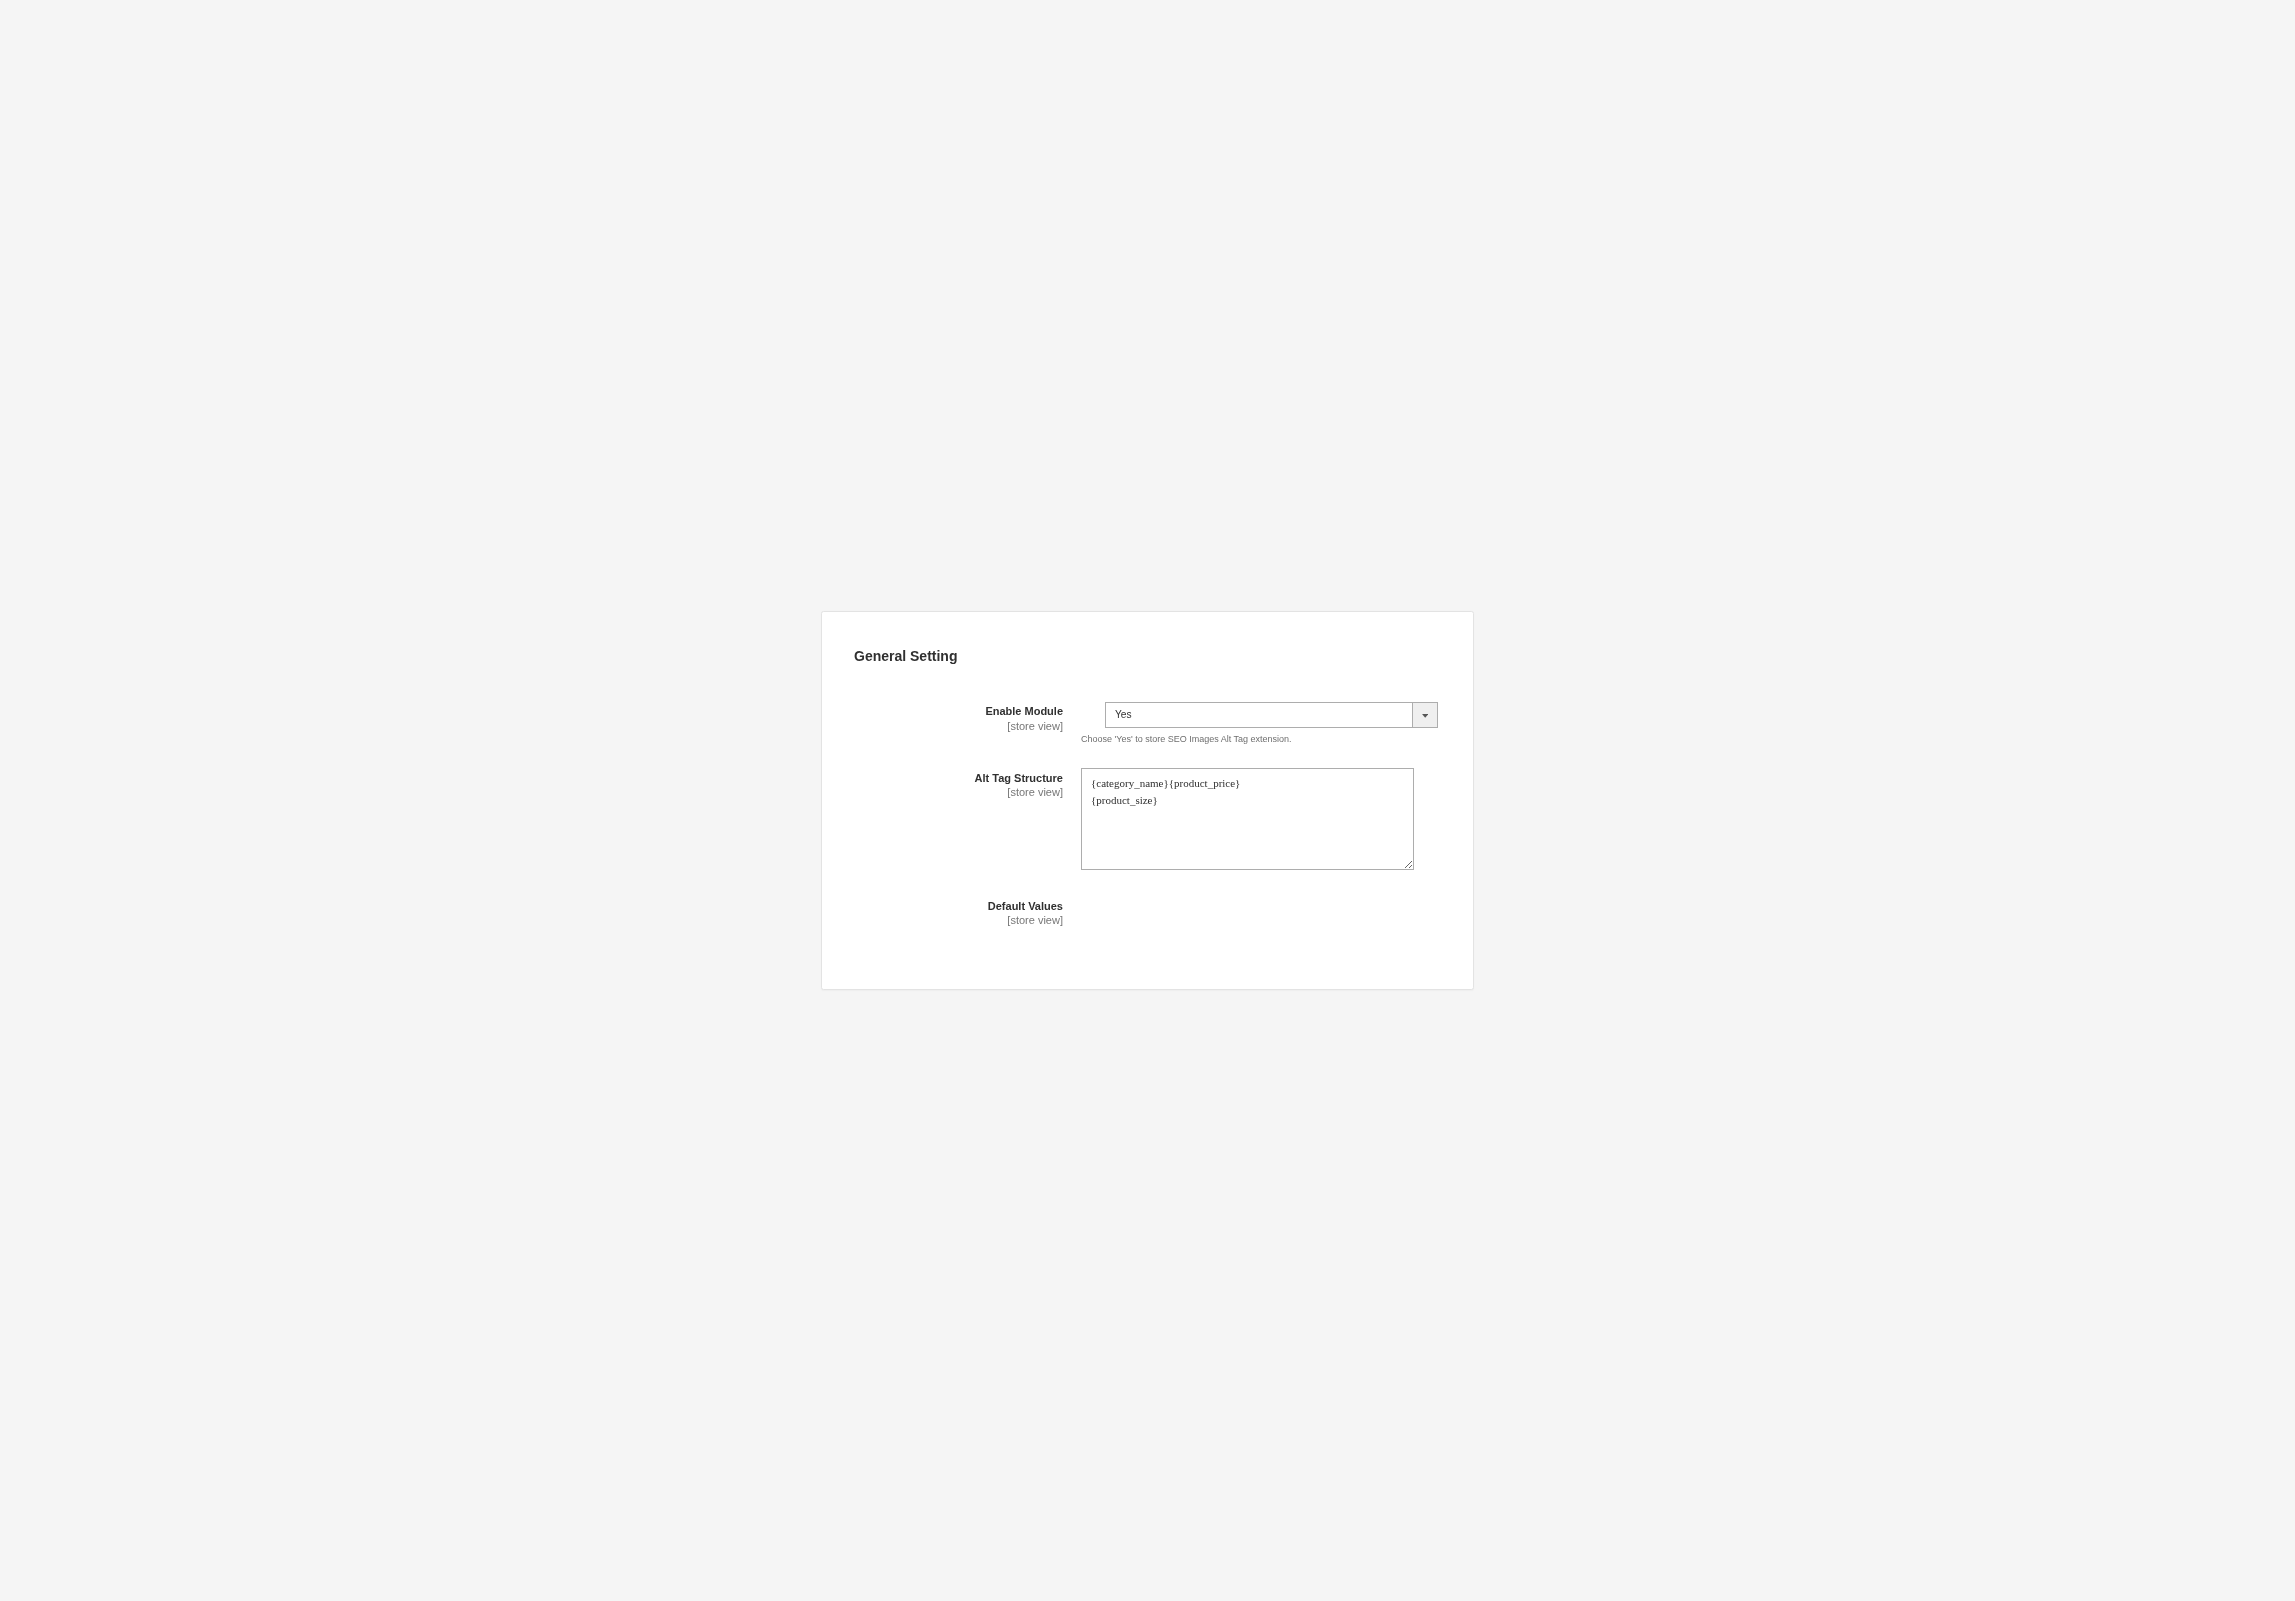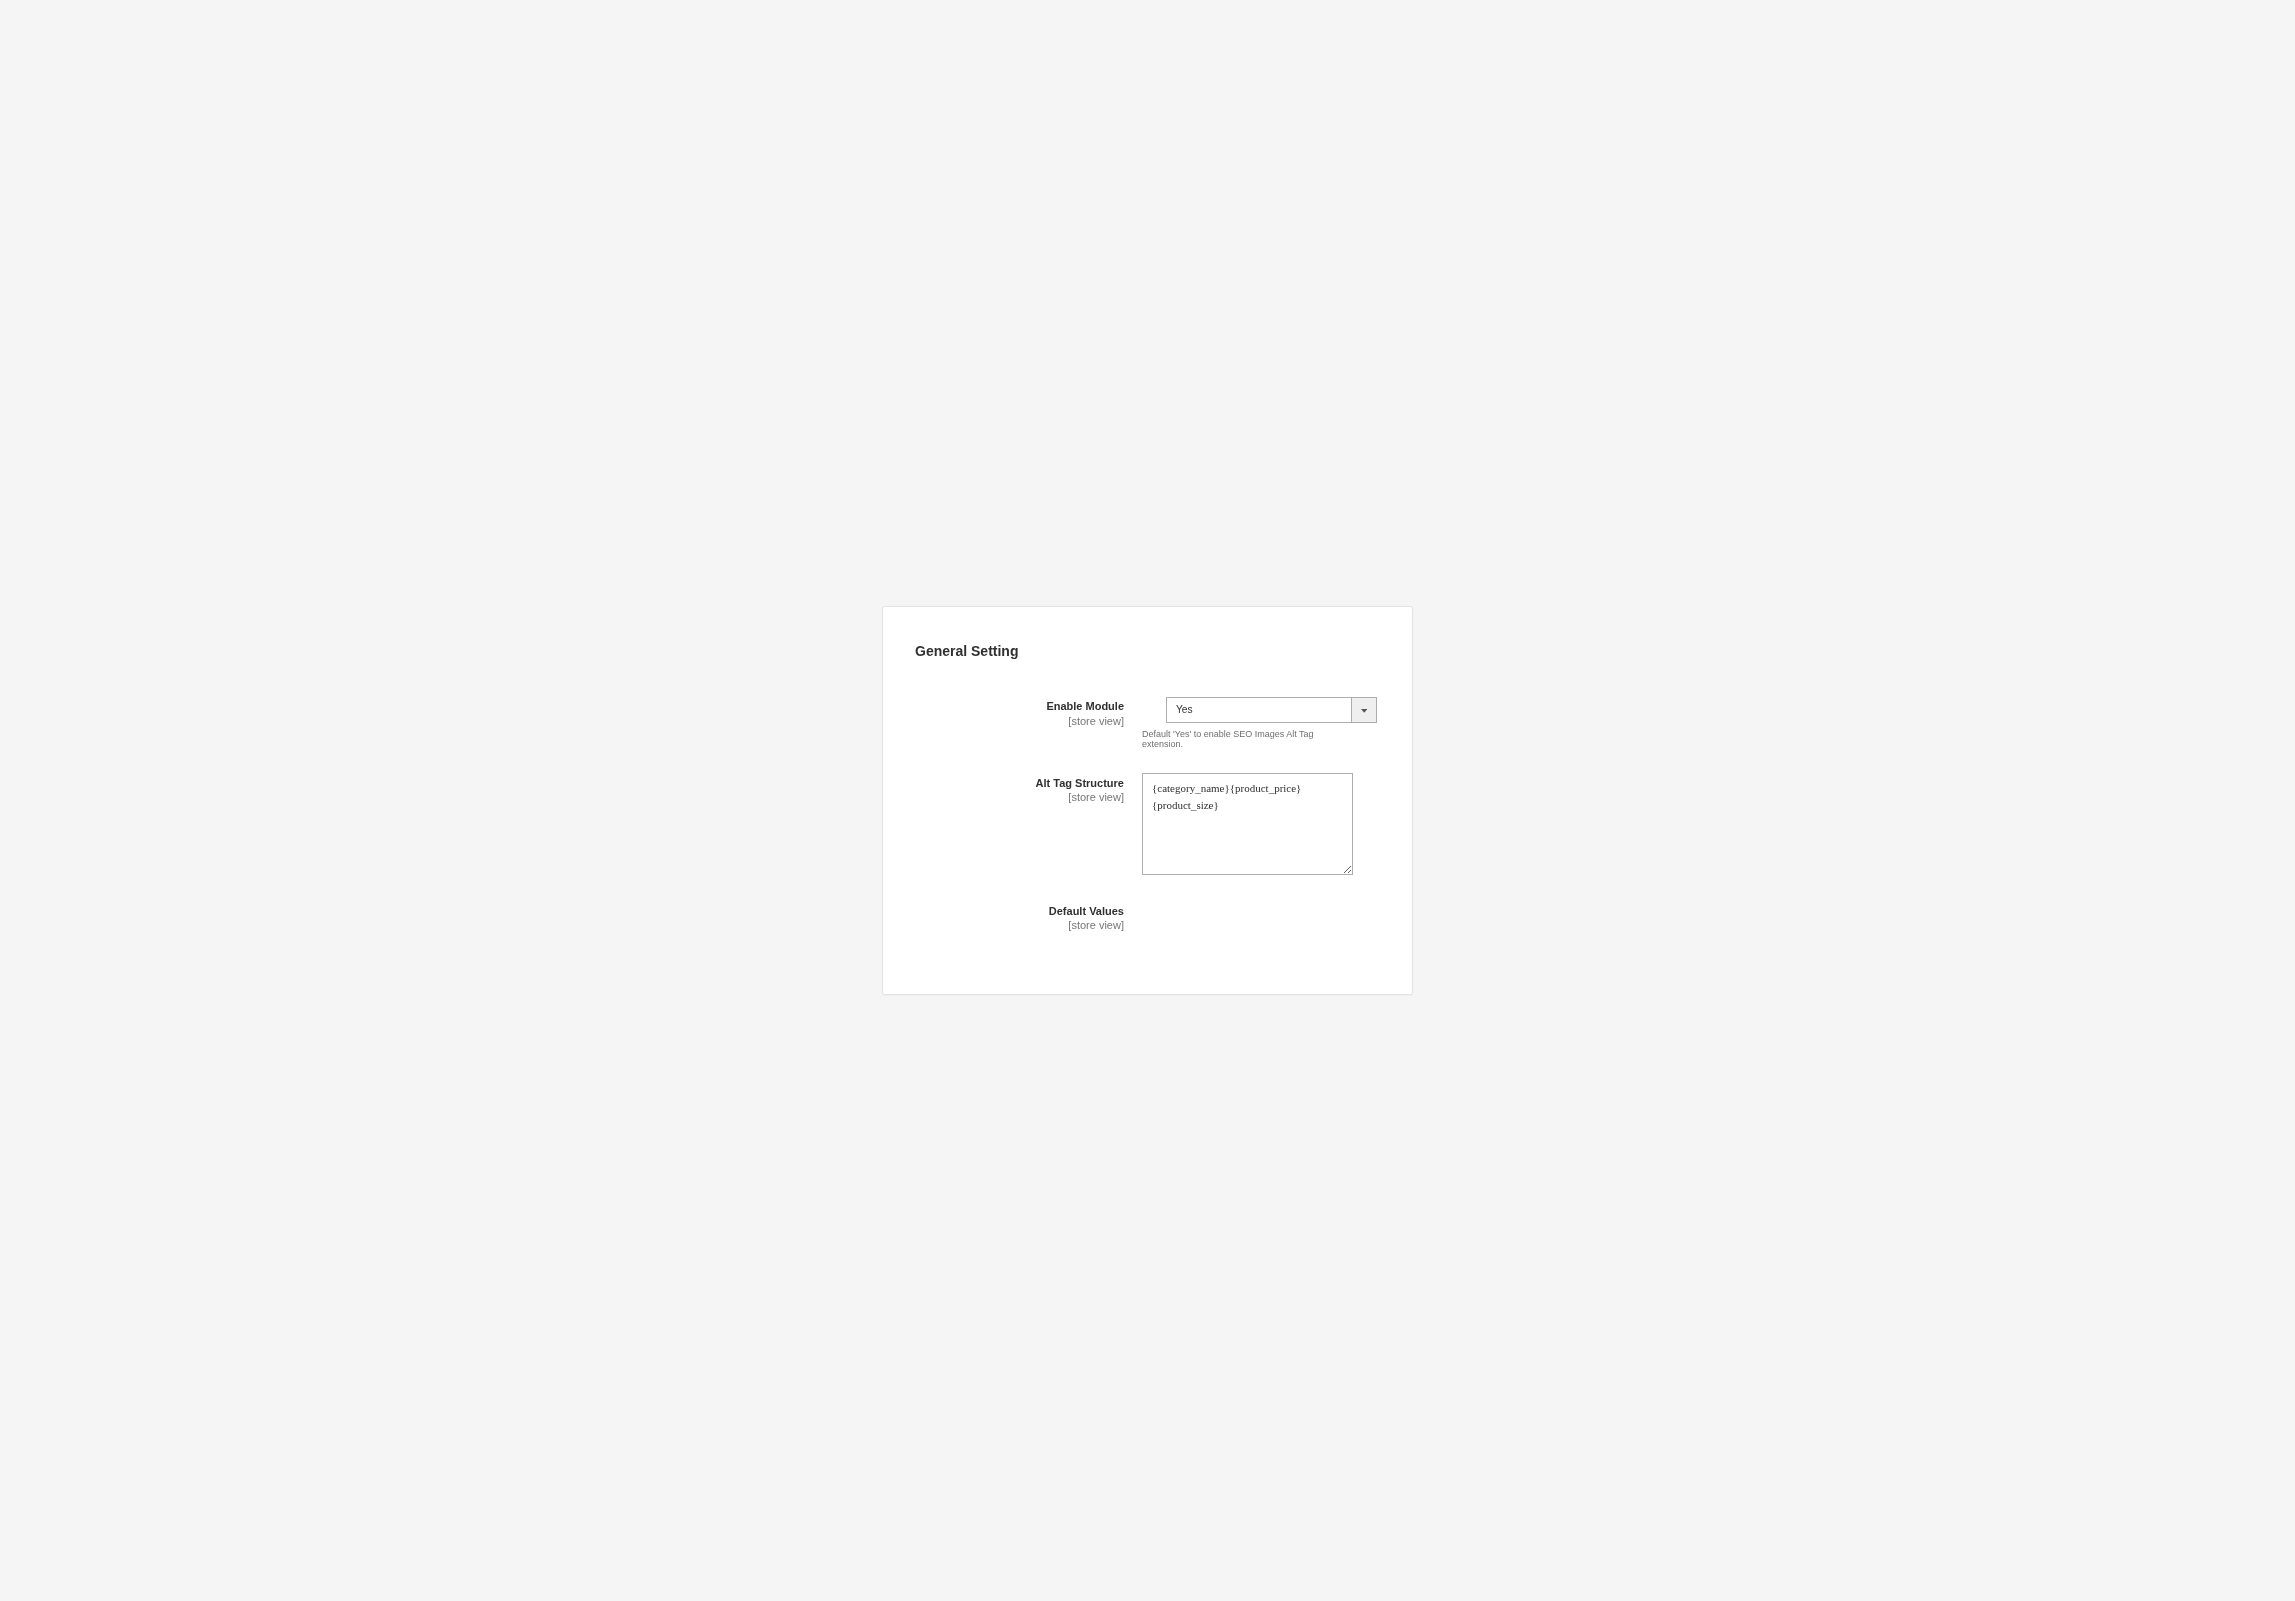--- a/index.html
+++ b/index.html
@@ -14,21 +14,21 @@
     display: flex;
     align-items: center;
     justify-content: center;
     min-height: 100vh;
     padding: 26px;
   }
   .panel {
     background: #ffffff;
     border: 0.6px solid #e3e3e3;
     border-radius: 2.6px;
-    width: 531px;
+    width: 653px;
     padding: 36px 59px 51px 32px;
     box-shadow: 0 0.6px 1.3px rgba(0,0,0,0.03);
   }
   .panel-title {
     font-size: 14px;
     font-weight: 700;
     color: #303030;
     margin: 0 0 38px 0;
   }
   .field-row {
@@ -163,21 +163,21 @@
       <div class="select-wrap">
         <div class="select-display">Yes</div>
         <div class="select-arrow-btn">
           <span>
             <svg viewBox="0 0 10 6">
                 <path d="M0 0 L5 6 L10 0 Z" fill="#555"></path>
               </svg>
           </span>
         </div>
       </div>
-      <div class="help-text">Default 'Yes' to enable SEO Images Alt Tag extension.</div>
+      <div class="help-text">Choose 'Yes' to store SEO Images Alt Tag extension.</div>
     </div>
   </div>
 
   <div class="field-row">
     <div class="label-col">
       <div class="label-main">Alt Tag Structure</div>
       <div class="label-scope">[store view]</div>
     </div>
     <div class="control-col">
       <textarea class="textarea-input" style="">{category_name}{product_price}

